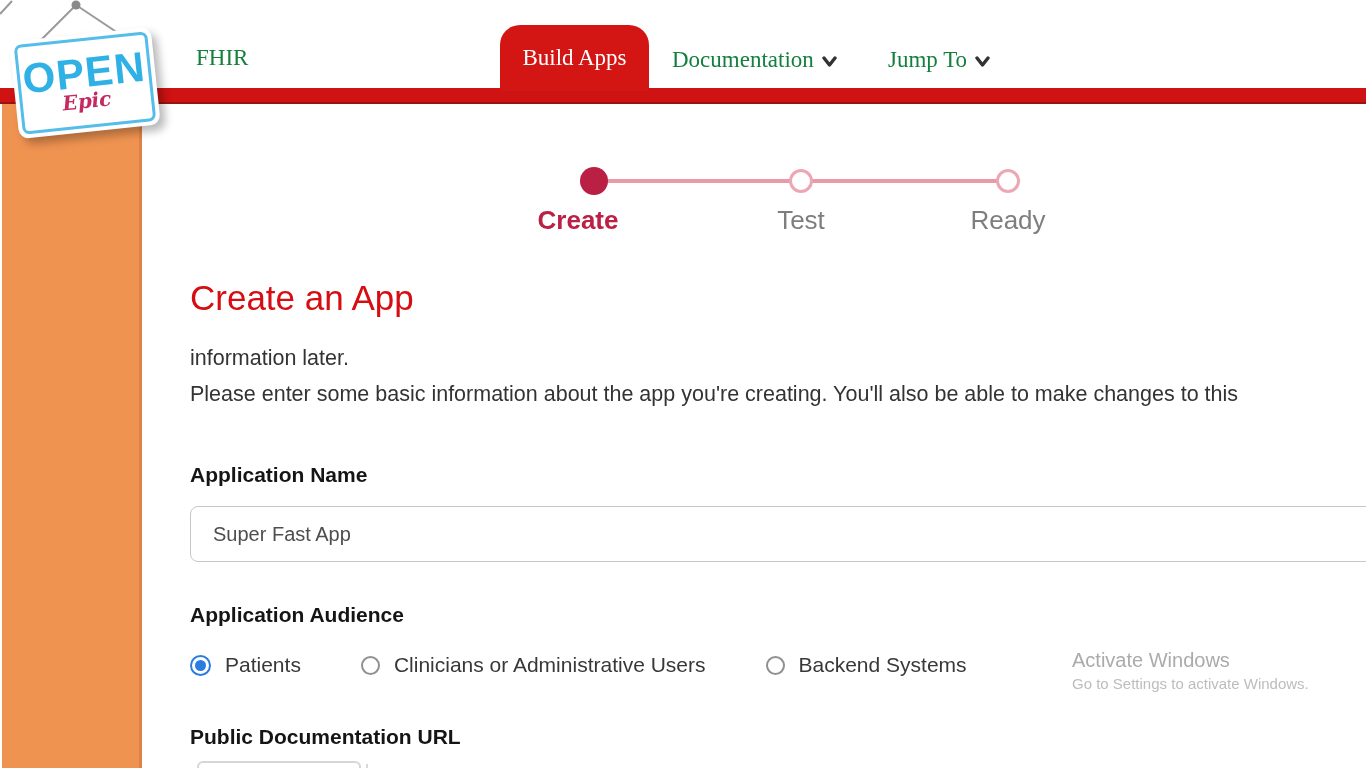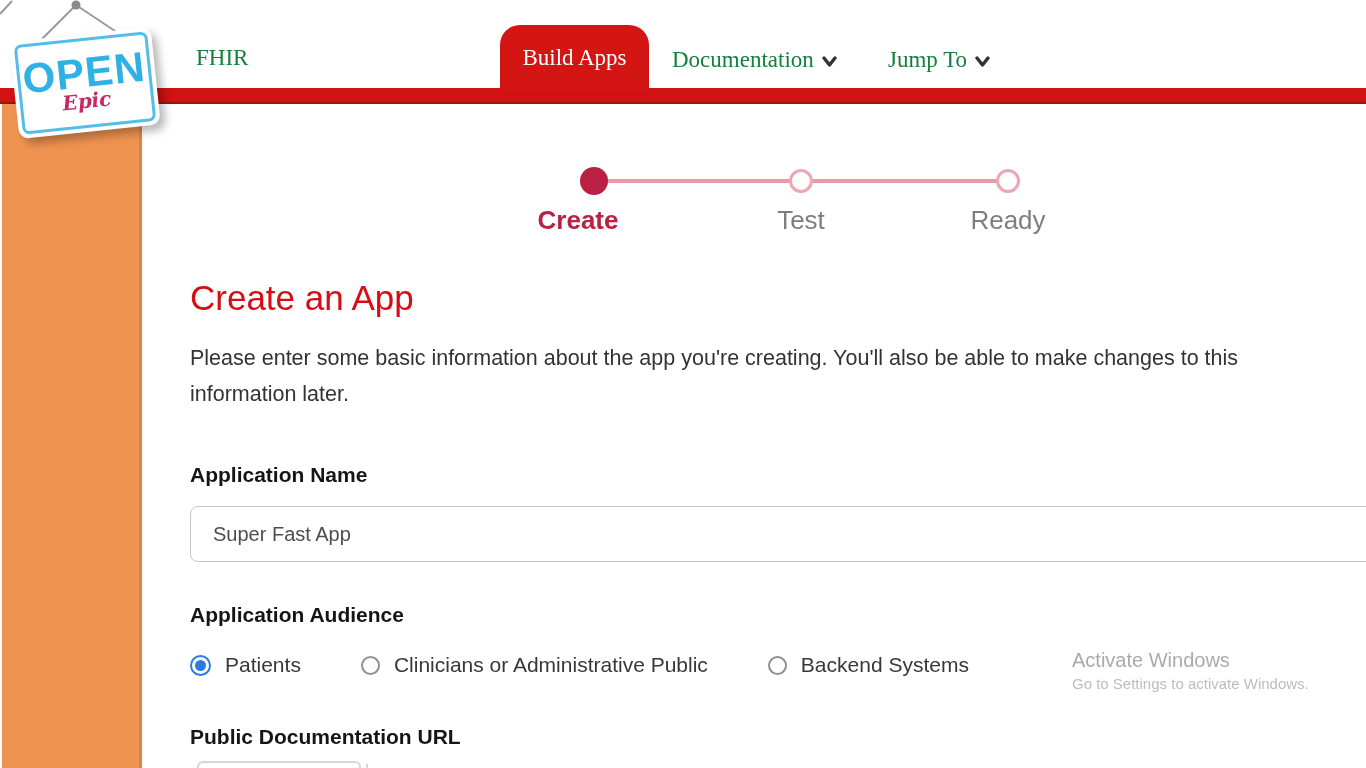--- a/index.html
+++ b/index.html
@@ -141,36 +141,36 @@
 <div class="stepper-line line-2"></div>
 <div class="step-dot-active"></div>
 <div class="step-circle circle-test"></div>
 <div class="step-circle circle-ready"></div>
 <div class="step-label label-create">Create</div>
 <div class="step-label label-test">Test</div>
 <div class="step-label label-ready">Ready</div>
 
 <div class="page-title">Create an App</div>
 <div class="intro">
+  <div>information later.</div>
   <div>Please enter some basic information about the app you're creating. You'll also be able to make changes to this</div>
-  <div>information later.</div>
 </div>
 
 <div class="field-label label-appname">Application Name</div>
 <input class="text-input" type="text" value="Super Fast App" style="">
 
 <div class="field-label label-audience">Application Audience</div>
 <div class="radio-row">
   <div class="radio-option">
     <span class="radio selected"></span>
     <span class="radio-label">Patients</span>
   </div>
   <div class="radio-option">
     <span class="radio unselected"></span>
-    <span class="radio-label">Clinicians or Administrative Public</span>
+    <span class="radio-label">Clinicians or Administrative Users</span>
   </div>
   <div class="radio-option">
     <span class="radio unselected"></span>
     <span class="radio-label">Backend Systems</span>
   </div>
 </div>
 
 <div class="field-label label-puburl">Public Documentation URL</div>
 <div class="partial-input"></div>
 <div class="partial-tick"></div>

